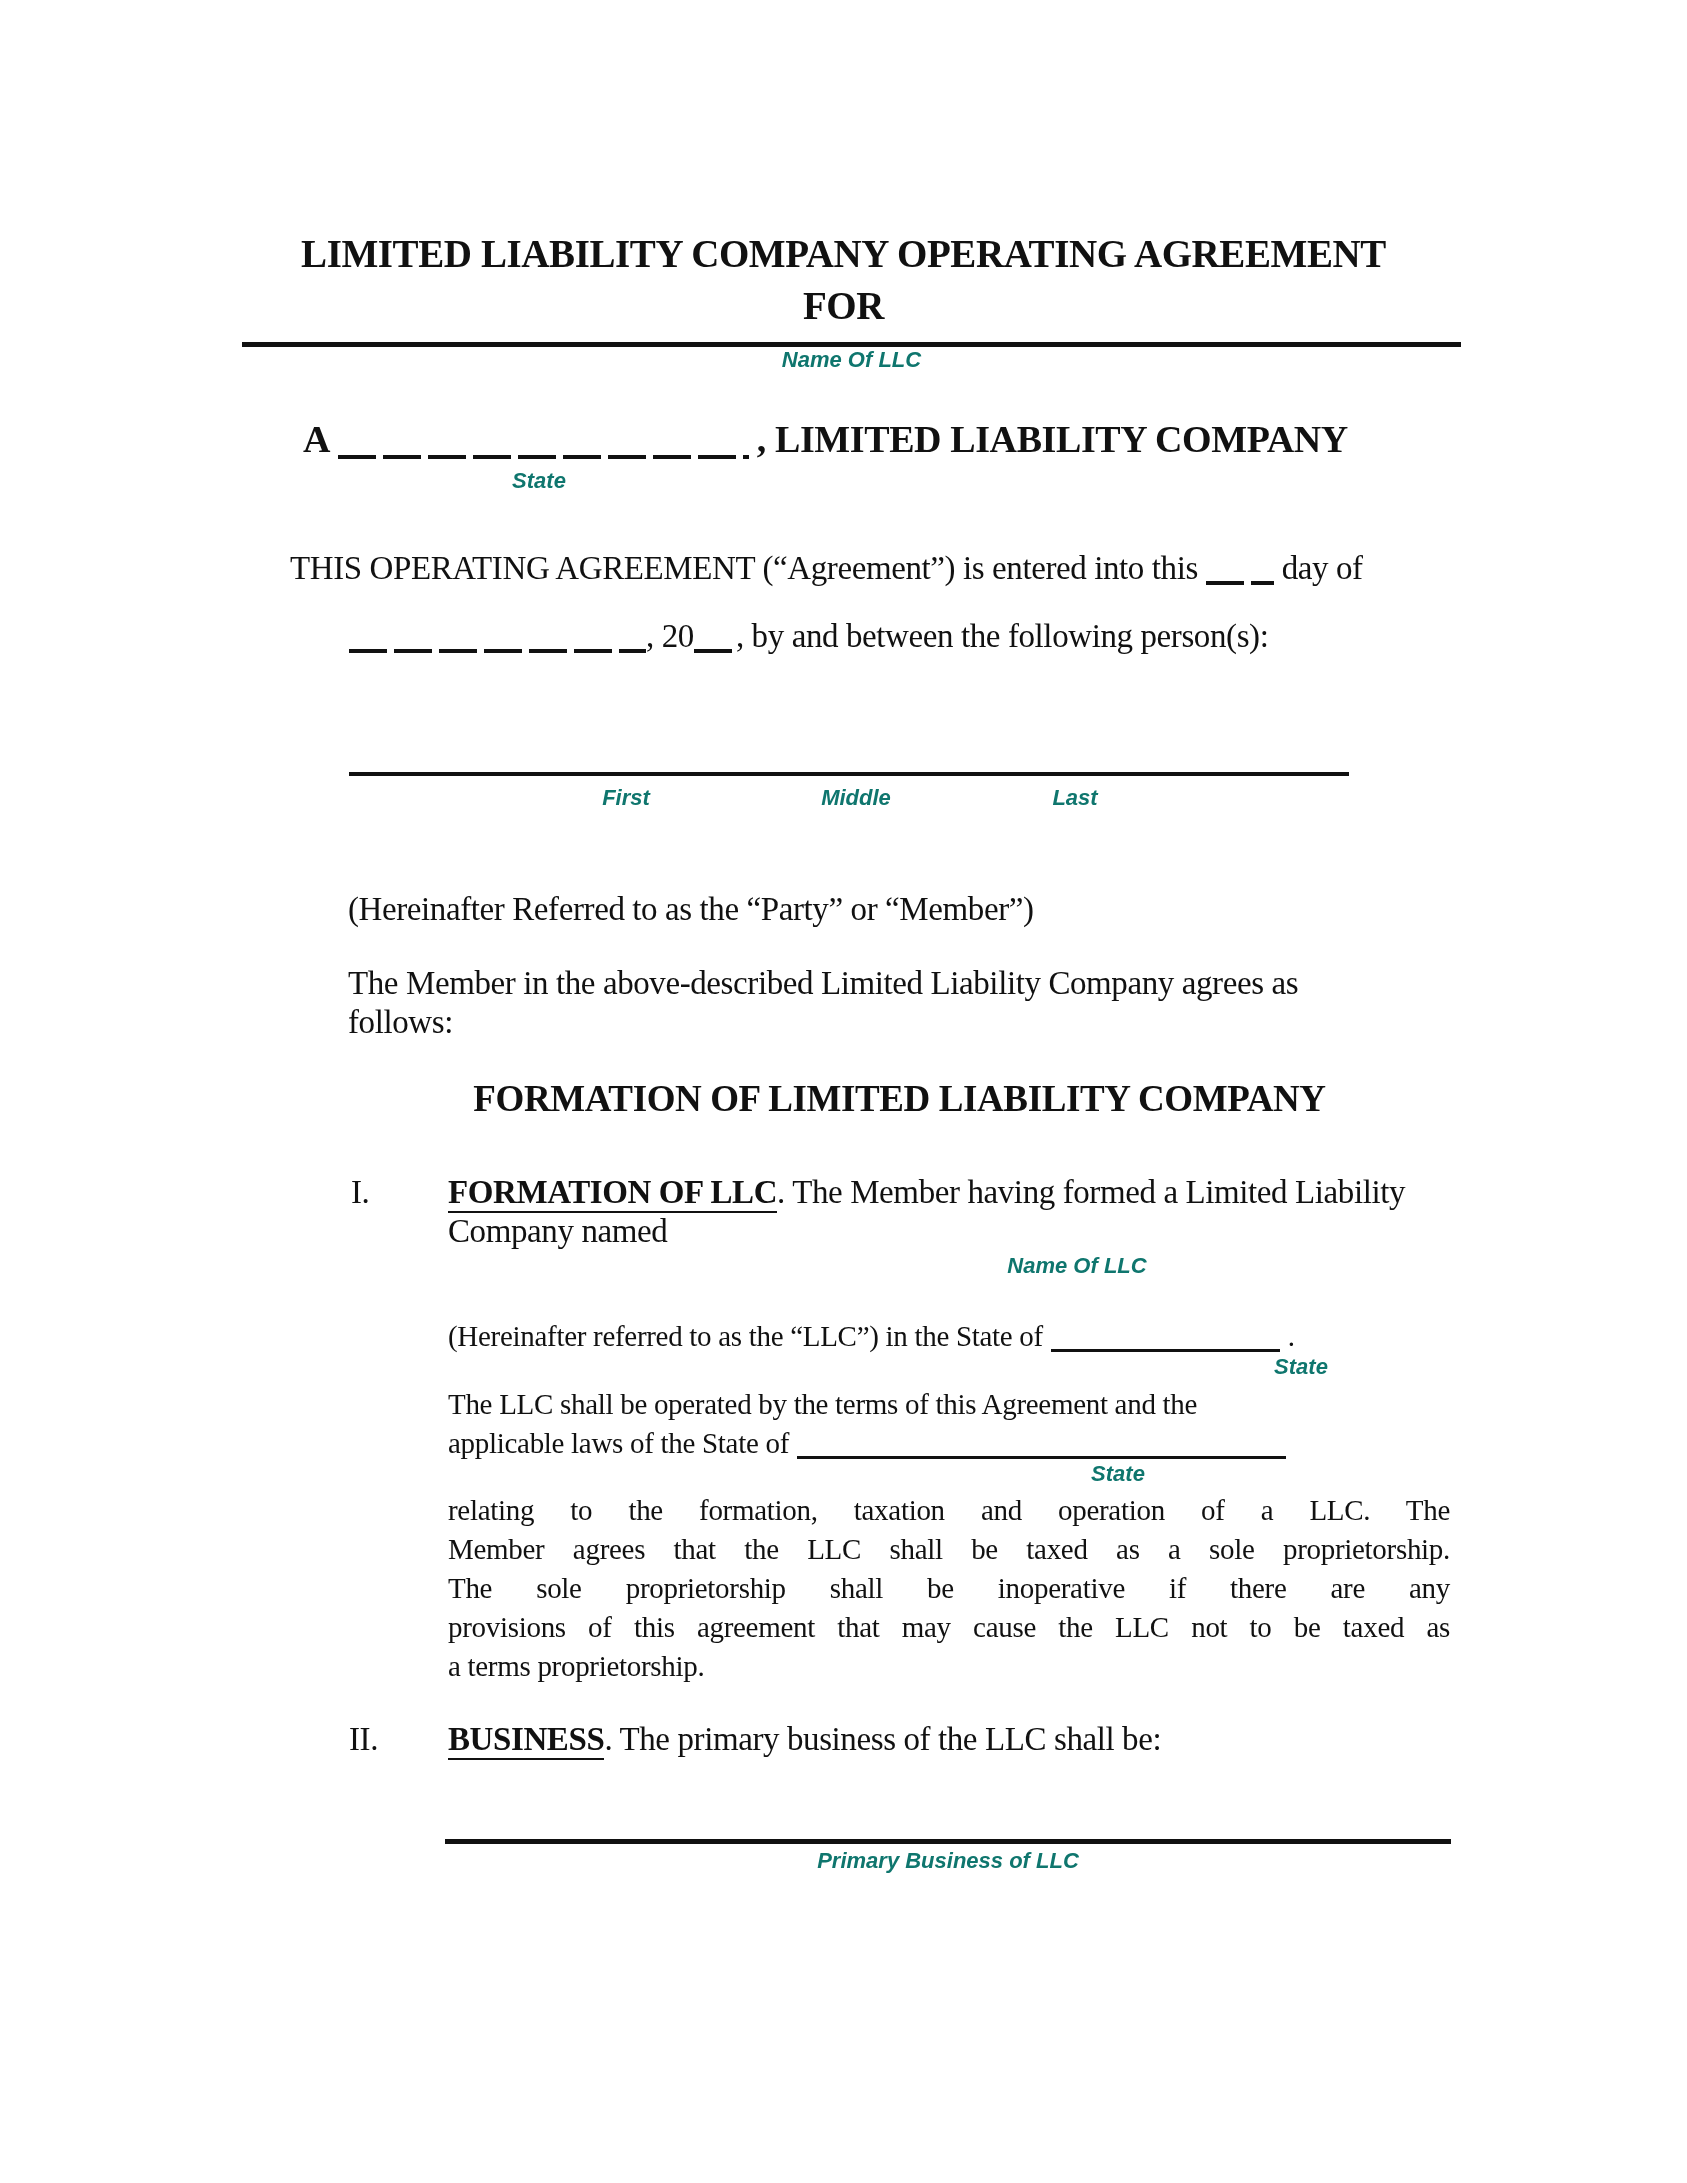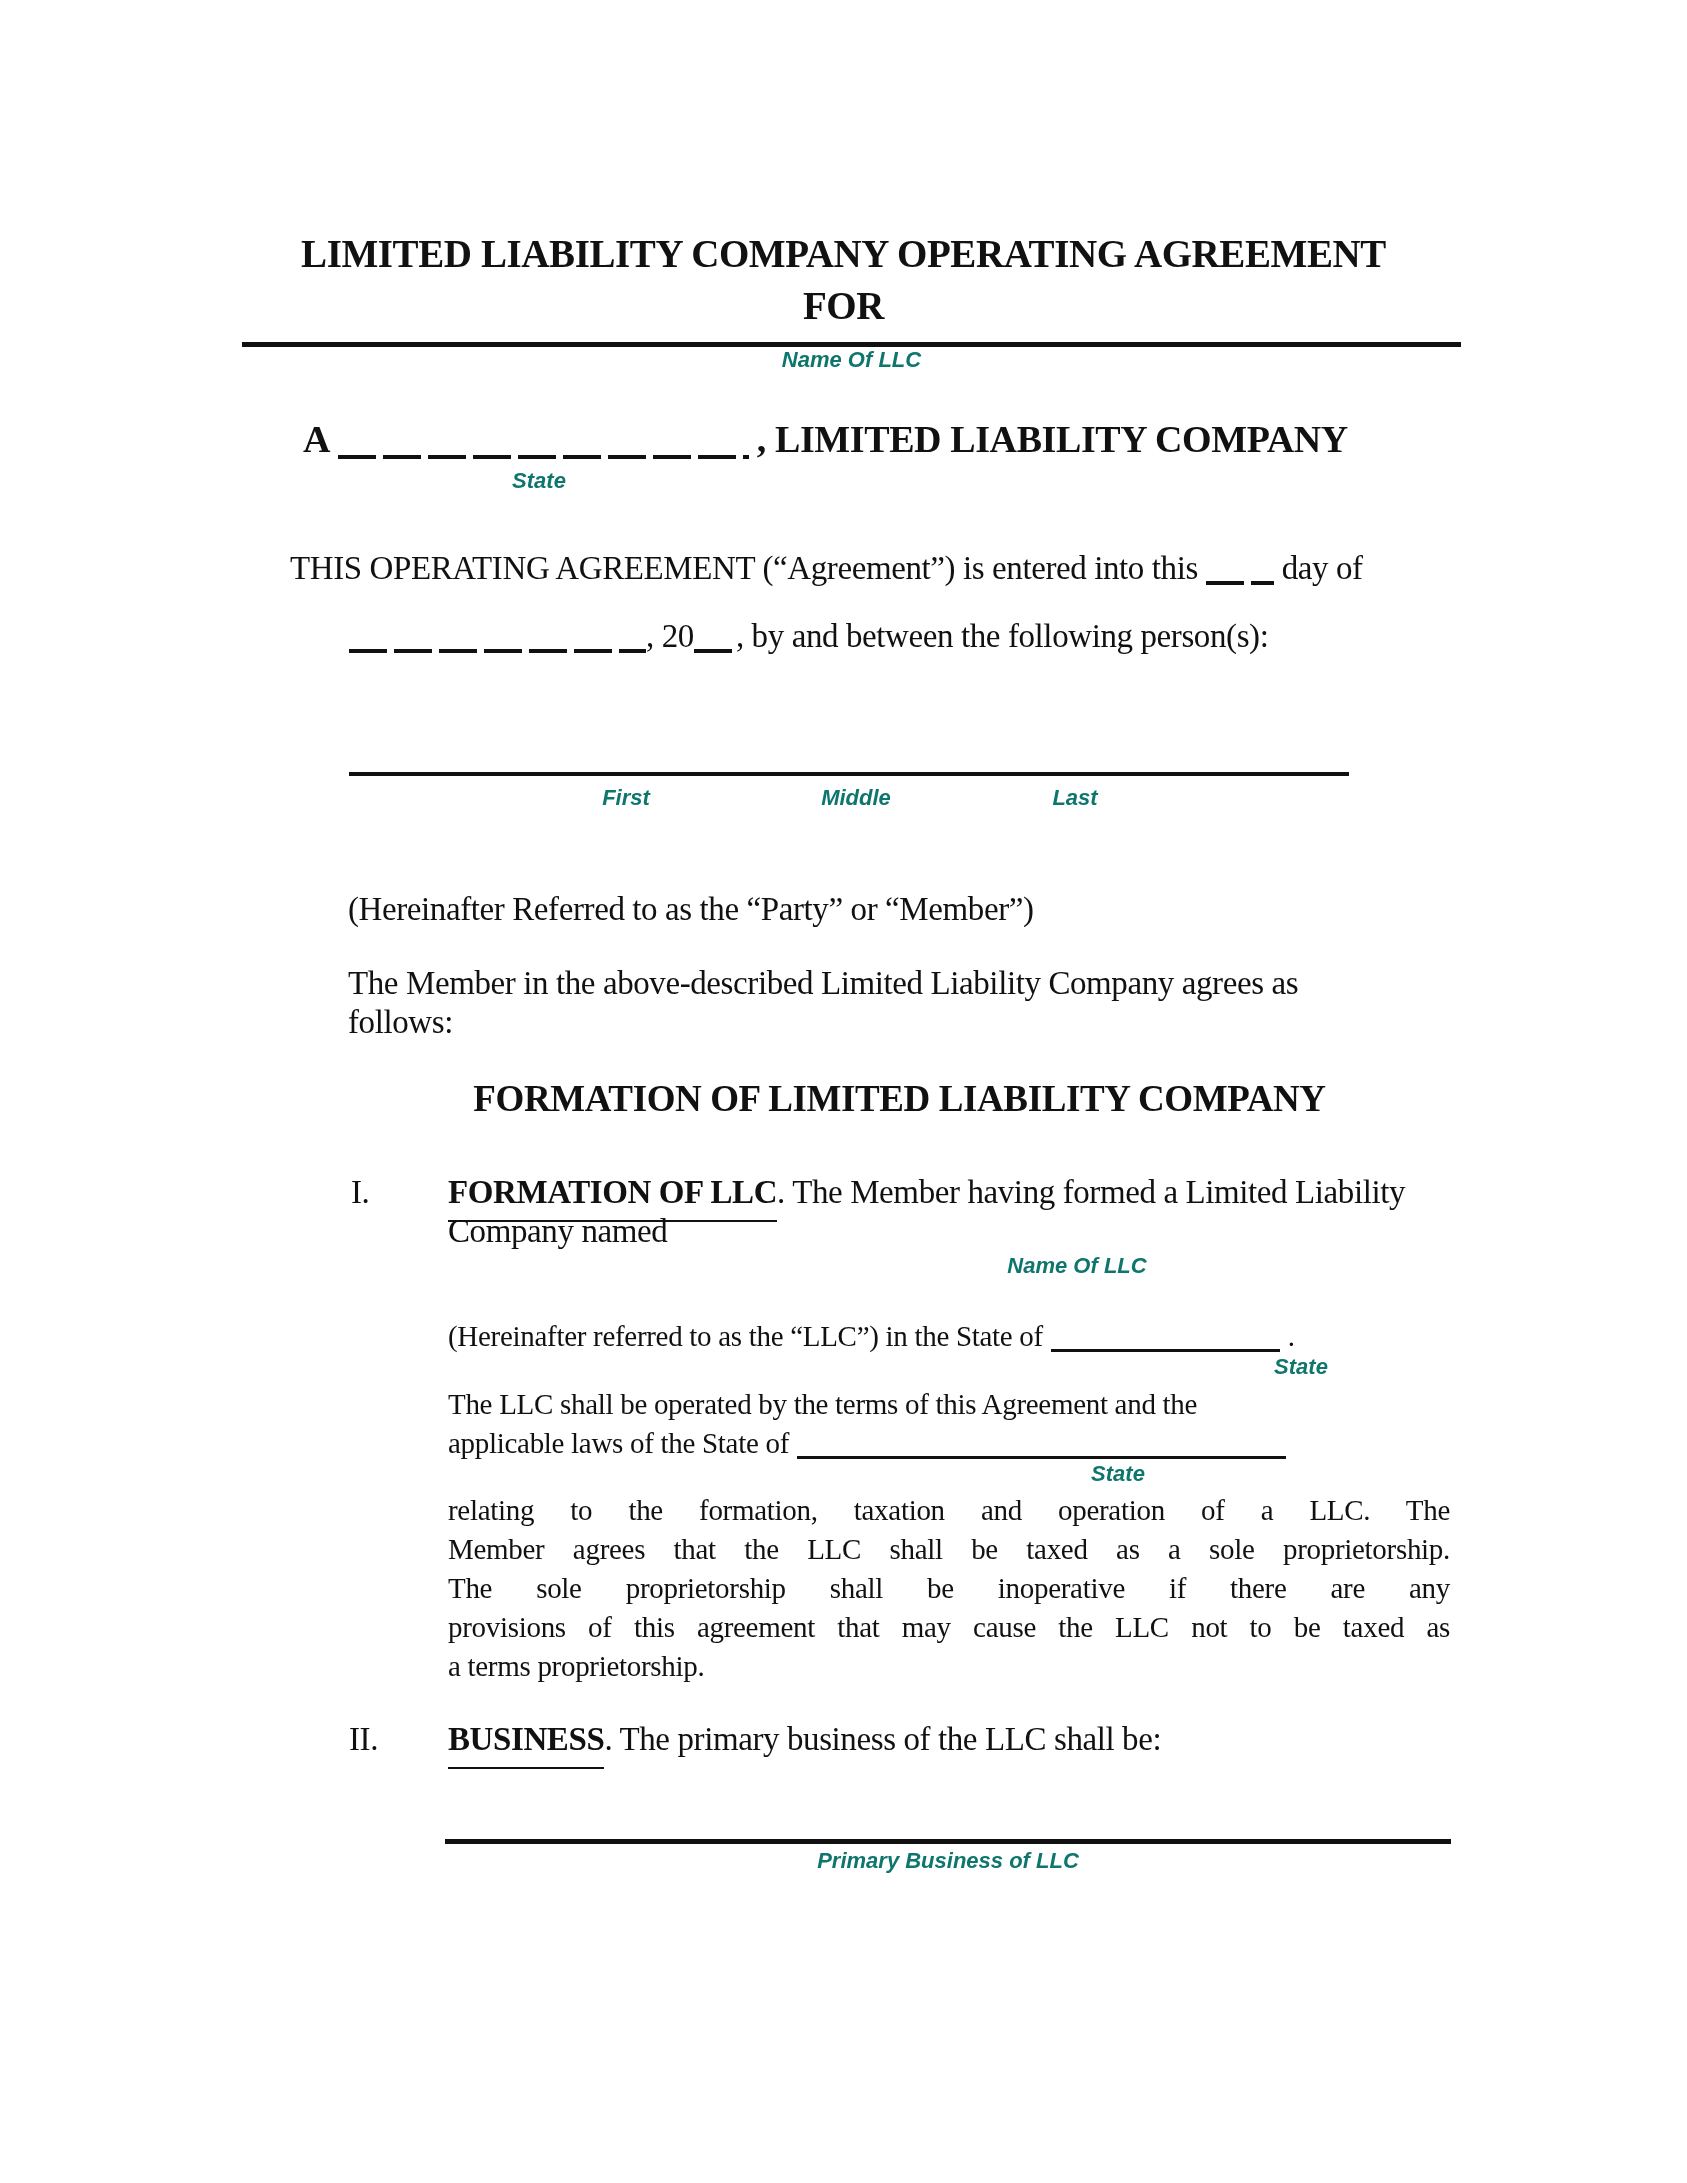--- a/index.html
+++ b/index.html
@@ -33,21 +33,21 @@
   .body-md{font-size:29px;letter-spacing:-0.3px;line-height:1.15;}
   
   .blank{display:inline-block;height:1.7px;vertical-align:-6.1px;}
   .blank.dash{
     height:4.4px;
     background-image:repeating-linear-gradient(90deg,#111 0px,#111 38px,transparent 38px,transparent 45px);
   }
   .blank.solid{height:3.5px;background:#111111;}
   .blank.m{margin:0 7.9px;}
   
-  .sec-head{font-weight:bold;border-bottom:2.6px solid #111;padding-bottom:10px;}
+  .sec-head{font-weight:bold;border-bottom:2.6px solid #111;padding-bottom:1px;}
   .heading-center{left:349px;width:1101px;text-align:center;font-weight:bold;font-size:37px;letter-spacing:-0.4px;line-height:1;}
   
   .flexline{display:flex;align-items:baseline;flex-direction:column;}
   .flexline .grow{flex:1 1 auto;align-self:flex-end;margin-bottom:4.4px;background:#111;height:3.5px;}
   
   .just-block{line-height:39px;}
   .jline{width:1002px;white-space:normal;}
   .jline.just{text-align:justify;text-align-last:justify;}
 </style>
 </head>

